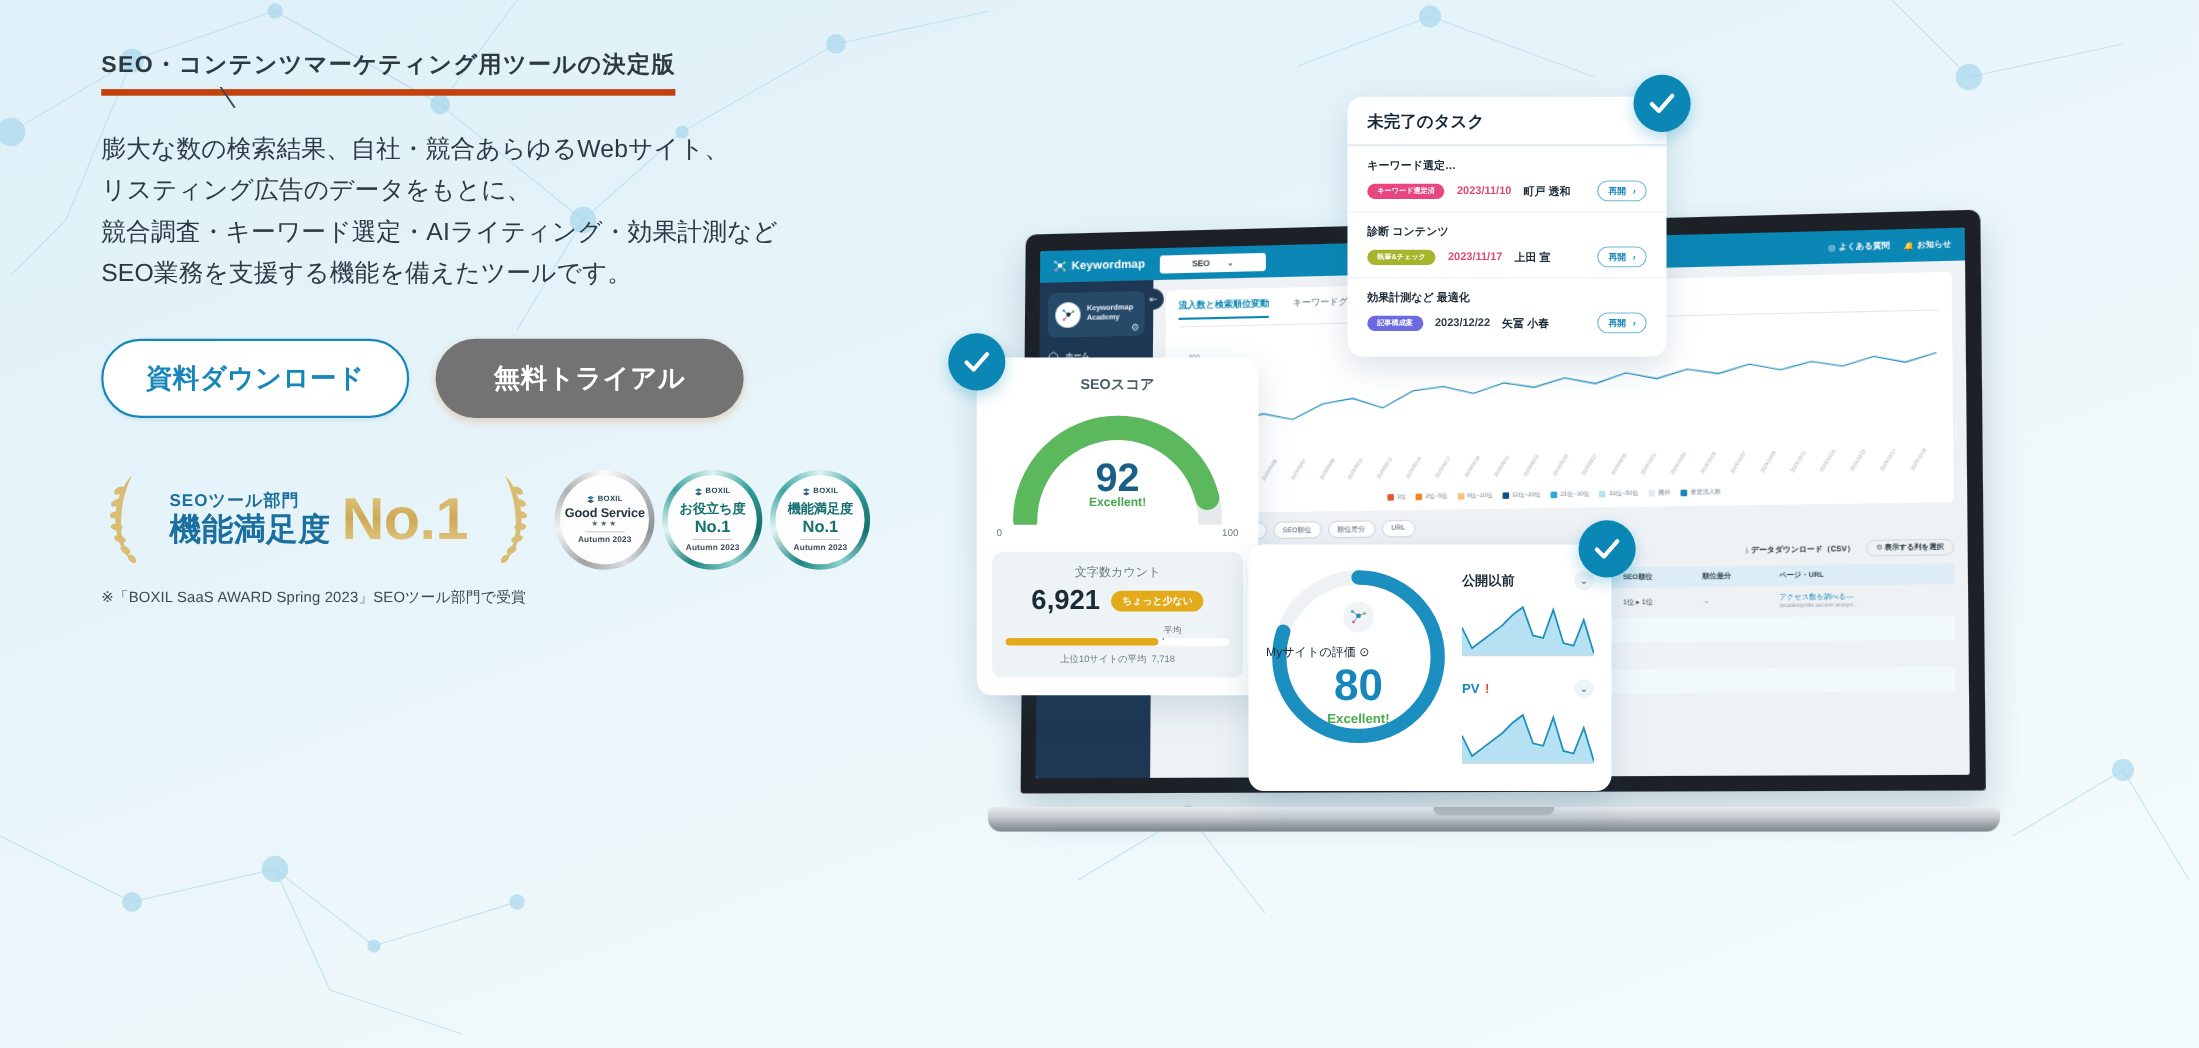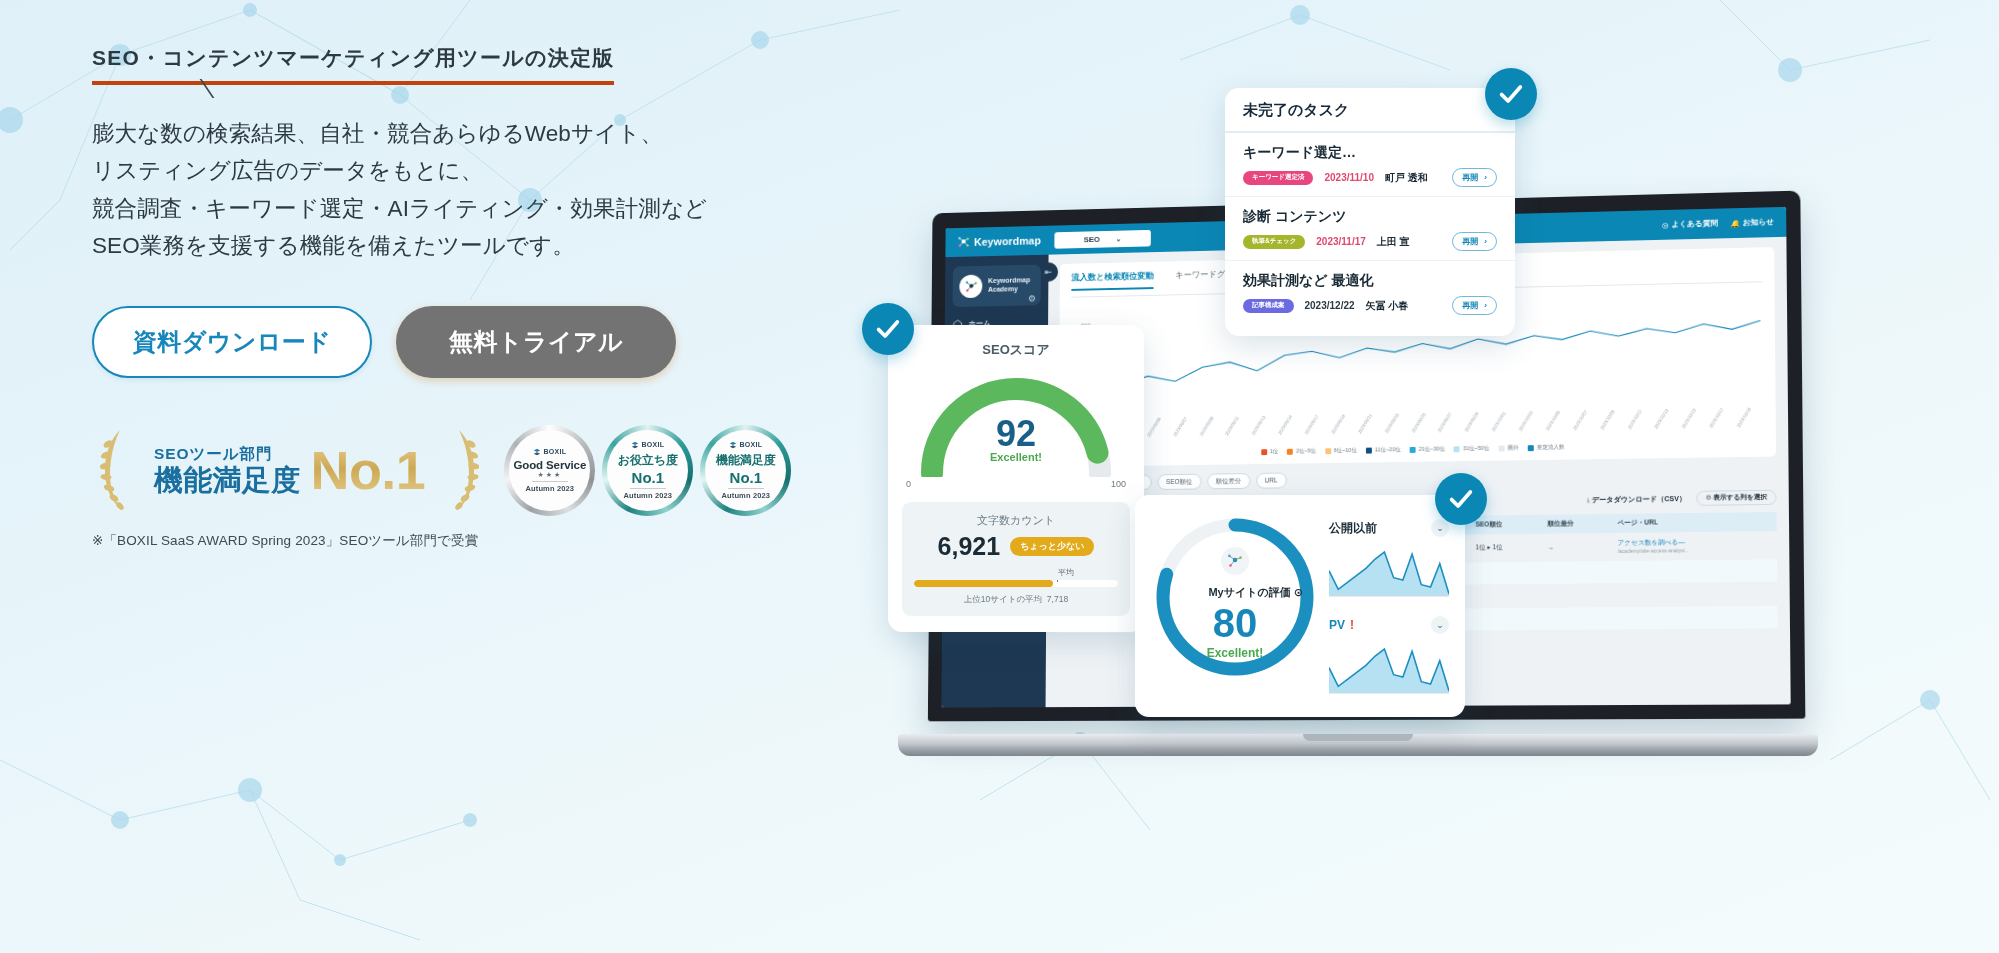--- a/index.html
+++ b/index.html
@@ -13,21 +13,21 @@
   }
 
   
   .bg-net { position:absolute; inset:0; z-index:0; pointer-events:none; }
 
   
   .hero { position:absolute; left:92px; top:44px; width:790px; z-index:5; }
 
   .eyebrow {
     font-size: 21px; letter-spacing: .06em; color:#2d3a42; font-weight:600;
-    padding-bottom: 9px; border-bottom: 4px solid #c2410c; display:inline-block;
+    padding-bottom: 9px; border-bottom: 6px solid #c2410c; display:inline-block;
     position:relative;
   }
   .eyebrow::after{
     content:""; position:absolute; left:88px; bottom:-17px;
     width:26px; height:19px;
     border-right:2px solid #3a4850;
     transform: skewX(34deg);
   }
 
   .headline { margin-top: 36px; }
@@ -189,21 +189,21 @@
   }
 
   
   .card-task { left:345px; top:88px; width:290px; padding:0 0 12px; }
   .task-head {
     font-size:15px; font-weight:700; color:#15293a; padding:13px 18px 11px;
     border-bottom:2px solid #e3eef4;
   }
   .task-row { padding:11px 18px 9px; border-bottom:1px solid #edf2f5;}
   .task-row:last-child{ border-bottom:none;}
-  .task-title { font-size:14px; font-weight:700; color:#1b2b36; }
+  .task-title { font-size:10px; font-weight:700; color:#1b2b36; }
   .task-meta { display:flex; align-items:center; gap:11px; margin-top:6px; }
   .pill { border-radius:9px; padding:2.5px 9px; font-size:6.5px; color:#fff; font-weight:700; white-space:nowrap;}
   .task-date { font-size:10px; font-weight:700; color:#e0486e;}
   .task-date.gray{ color:#2b3a44;}
   .task-user { font-size:10px; color:#1b2b36; font-weight:700;}
   .resume {
     margin-left:auto; border:1px solid #6fb9d8; color:#1686bb; border-radius:11px;
     font-size:8px; font-weight:700; padding:3px 9px; display:flex; gap:6px; align-items:center;
   }
 
@@ -222,21 +222,21 @@
   .cc-avg { text-align:right; font-size:8px; color:#5d6c76; margin-top:6px; padding-right:44px;}
   .cc-bar { height:7px; border-radius:4px; background:#fff; position:relative; overflow:hidden; margin-top:2px;}
   .cc-fill { position:absolute; left:0; top:0; bottom:0; background:#e3aa1b; border-radius:4px;}
   .cc-tick { position:absolute; top:-5px; width:1px; height:7px; background:#6b7a84;}
   .cc-foot { text-align:center; font-size:8.5px; color:#6b7a84; margin-top:7px;}
 
   
   .card-my { left:255px; top:495px; width:330px; padding:18px 16px; display:flex; gap:10px;}
   .donut { position:relative; width:168px; height:168px; flex:none;}
   .donut-ic { position:absolute; left:50%; top:34px; transform:translateX(-50%); width:28px;height:28px;border-radius:50%; background:#f1f4f6; display:flex;align-items:center;justify-content:center;}
-  .donut-lbl { position:absolute; left:0; right:16px; top:72px; text-align:right; font-size:11px; font-weight:700; color:#1b2b36;}
+  .donut-lbl { position:absolute; left:0; right:4px; top:72px; text-align:left; font-size:11px; font-weight:400; color:#1b2b36;}
   .donut-num { position:absolute; left:0; right:0; top:90px; text-align:center; font-size:40px; font-weight:800; color:#1686bb; line-height:1;}
   .donut-ex { position:absolute; left:0; right:0; top:133px; text-align:center; font-size:12px; font-weight:700; color:#4aa94f;}
   .mini-col { flex:1; padding-top:6px; }
   .mini-h { display:flex; align-items:center; gap:5px; font-size:12px; font-weight:700; color:#1b2b36;}
   .mini-h.blue { color:#1686bb;}
   .chev { margin-left:auto; width:18px;height:18px;border-radius:50%;background:#eef3f6; display:flex;align-items:center;justify-content:center; font-size:9px; color:#6b7a84;}
   .spark { margin-top:7px; height:54px; }
 </style>
 </head>
 <body>

